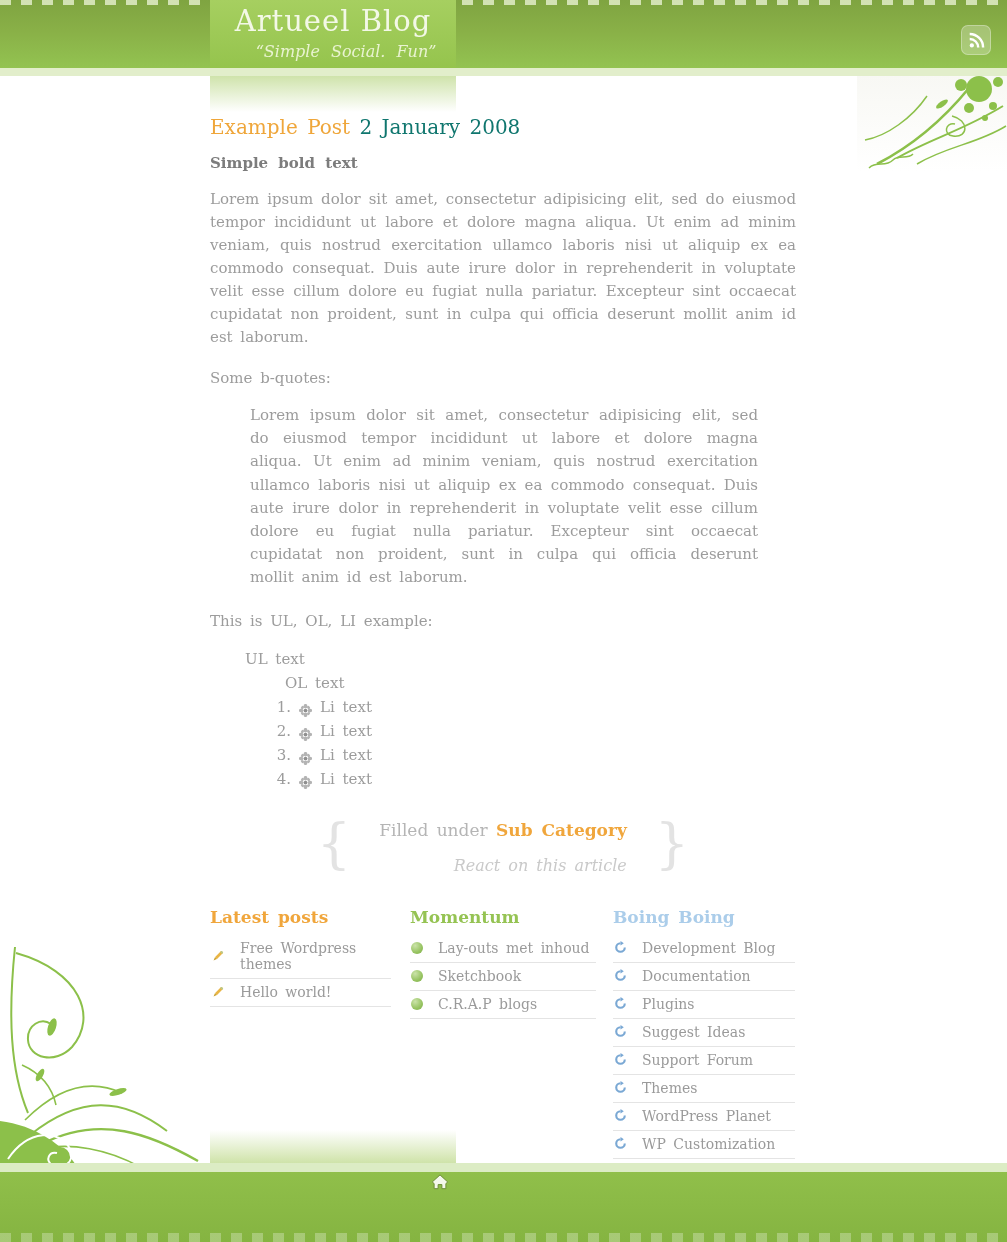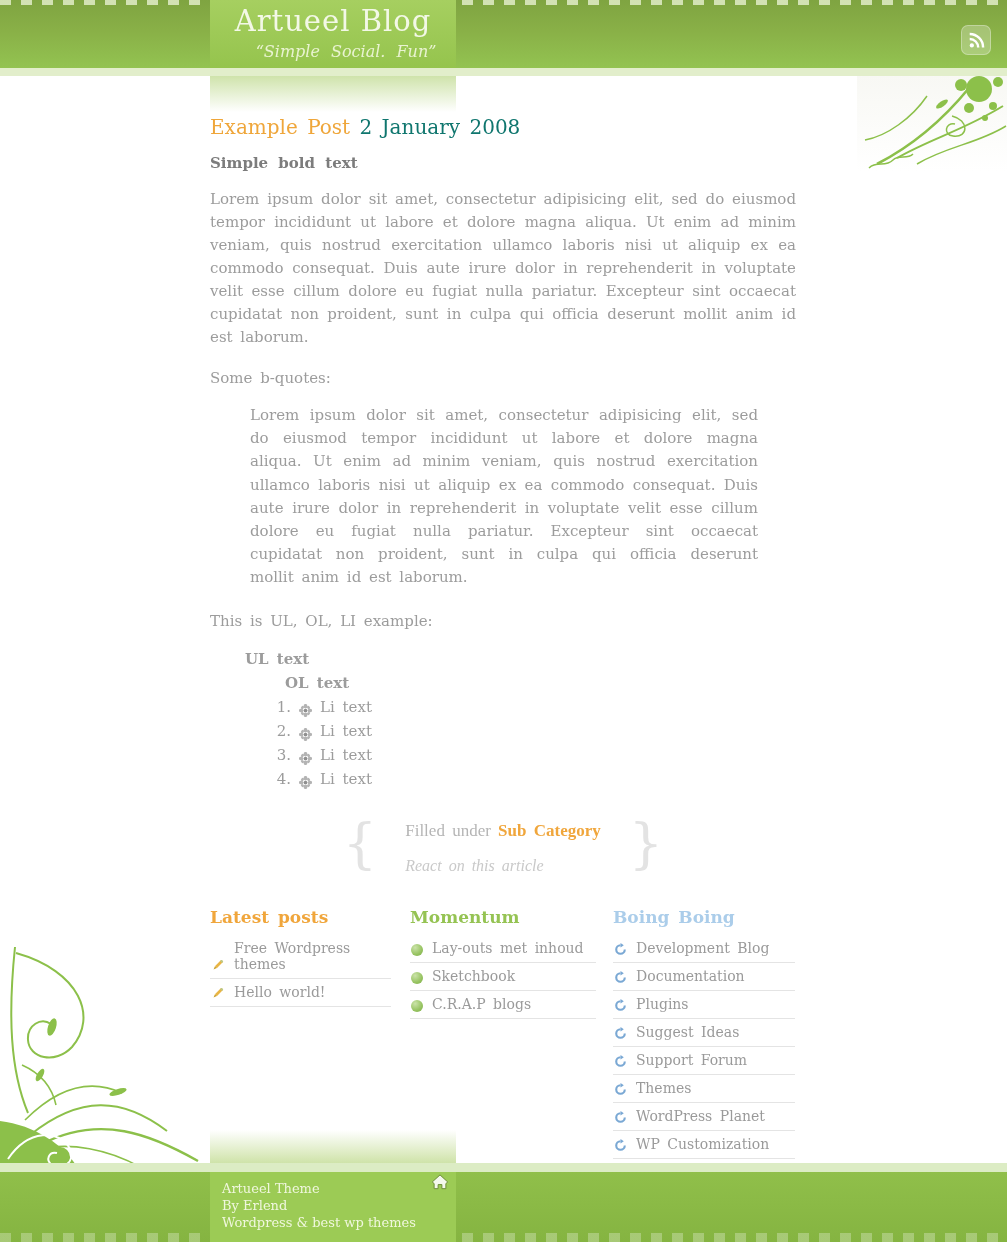--- a/index.html
+++ b/index.html
@@ -33,44 +33,44 @@
   .content{position:absolute;top:114px;left:210px;width:586px;color:#9c9c9c;
            font-size:15px;word-spacing:3px;}
   .post-title{font-size:20px;font-weight:normal;margin:0 0 14px;line-height:26px;}
   .post-title .t{color:#efa63a;cursor:pointer;}
   .post-title .d{color:#0f766e;}
   .bold-line{color:#7c7c7c;font-weight:bold;margin:0 0 16px;font-size:15px;word-spacing:5px;}
   p.body{line-height:23px;text-align:justify;margin:0 0 18px;}
   .quotes-intro,.list-intro{margin:0 0 14px;line-height:23px;}
   blockquote.bq{margin:0 38px 20px 40px;line-height:23.2px;text-align:justify;}
   .ul-block{margin:0 0 0 35px;}
-  .ul-label,.ol-label{line-height:24px;font-weight:bold;}
+  .ul-label,.ol-label{line-height:24px;}
   .ol-label{margin-left:40px;}
   .ol-row{display:flex;align-items:center;margin-left:24px;line-height:24px;gap:8px;}
   .ol-num{width:22px;text-align:right;color:#9c9c9c;}
   .flower{display:inline-block;width:13px;height:13px;flex:0 0 13px;}
 
   
   .filed{margin-top:26px;display:flex;justify-content:center;align-items:center;gap:28px;}
   .brace{font-size:54px;color:#e3e3e3;line-height:1;padding-bottom:8px;
          font-family:"DejaVu Serif",serif;}
-  .fu-lines{text-align:left;font-family:Liberation Serif, serif;}
+  .fu-lines{text-align:right;}
   .fu-line1{font-size:17px;color:#b5b5b5;}
   .fu-cat{color:#f0a63c;font-weight:bold;cursor:pointer;}
   .fu-line2{font-size:16px;font-style:italic;color:#c9c9c9;margin-top:16px;cursor:pointer;}
 
   
   .columns{position:relative;margin-top:28px;height:250px;}
   .col{position:absolute;top:0;}
   .col1{left:0;width:181px;}
   .col2{left:200px;width:186px;}
   .col3{left:403px;width:182px;}
   .col h2{font-size:17px;margin:0 0 8px;font-weight:bold;}
   .col1 h2{color:#f0a63c;} .col2 h2{color:#95c353;} .col3 h2{color:#abcdea;}
-  .item{display:flex;align-items:flex-end;gap:9px;padding:5px 1px 6px;
+  .item{display:flex;align-items:center;gap:15px;padding:5px 1px 6px;
         border-bottom:1px solid #e4e4e4;font-size:14px;color:#9a9a9a;cursor:pointer;}
   .icon-orb{width:12px;height:12px;flex:0 0 12px;border-radius:50%;
             background:radial-gradient(circle at 35% 30%,#cbe3a9,#95c25f 62%,#7fae4b);}
   .icon-svg{display:inline-flex;flex:0 0 auto;}
 
   
   .prefooter-fade{position:absolute;top:1130px;left:210px;width:246px;height:33px;
                   background:linear-gradient(180deg,rgba(255,255,255,0),#cfe3a9);}
   .footer-line{position:absolute;top:1163px;left:0;width:1007px;height:9px;background:#dcecc4;}
   .footer-bar{position:absolute;top:1172px;left:0;width:1007px;height:70px;
@@ -371,25 +371,20 @@
         <path d="M8,214 C28,184 60,184 70,204 C76,217 62,226 52,220 C45,215 49,206 57,208"></path>
       </g>
     </svg>
   </div>
 
   <div class="prefooter-fade"></div>
   <div class="footer-line"></div>
   <div class="footer-bar">
     <div class="footer-stripes"></div>
   </div>
-  <div class="footer-box">
-    <div>Artueel Theme</div>
-    <div>By Erlend</div>
-    <div>Wordpress &amp; best wp themes</div>
-  </div>
   <div class="home-btn">
     <span class="icon-svg">
       <svg width="20" height="20" viewBox="0 0 18 18">
         <path d="M9 2.6 L16 9 L14.3 10.4 L14.3 15 L10.7 15 L10.7 11.3 L7.3 11.3 L7.3 15 L3.7 15 L3.7 10.4 L2 9 Z" fill="#f4f8ec" stroke="#6f8f3a" stroke-width="0.9"></path>
       </svg>
     </span>
   </div>
 
 </div>
 

